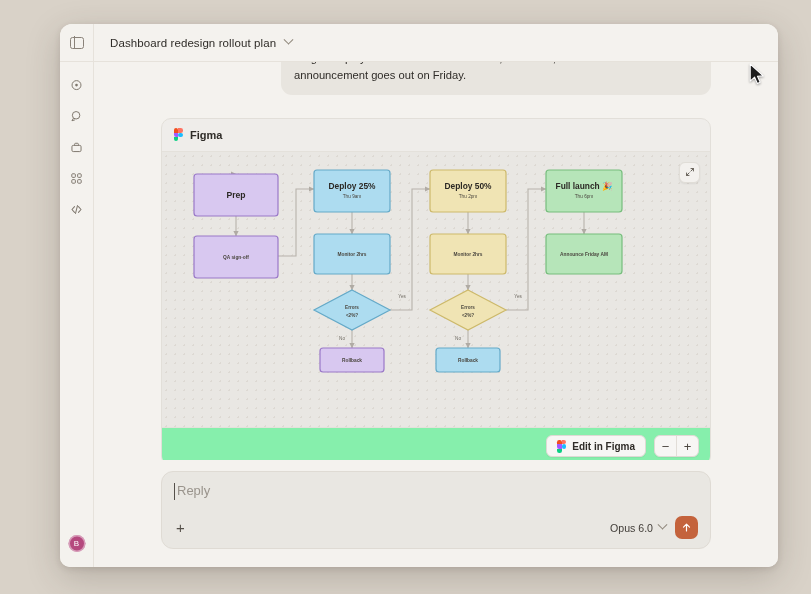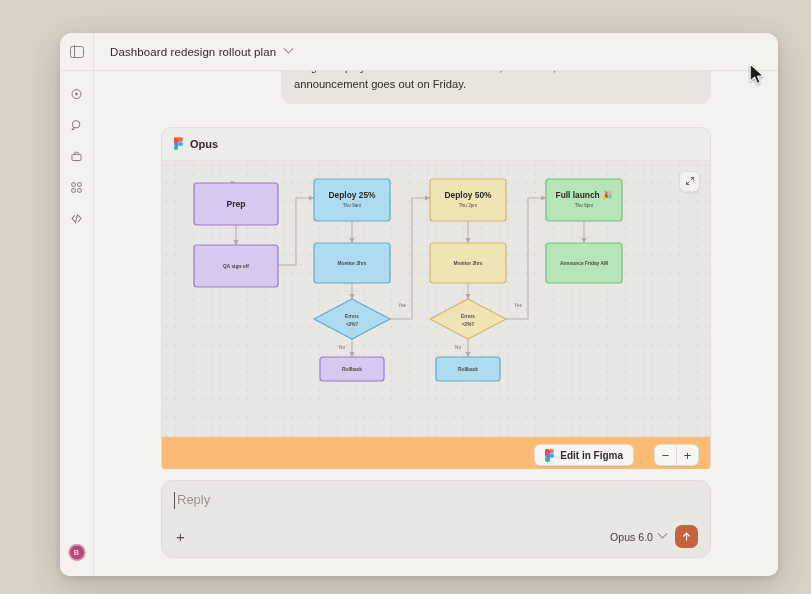--- a/index.html
+++ b/index.html
@@ -6,21 +6,21 @@
   html, body {
     width: 811px; height: 594px;
     overflow: hidden;
     font-family: "Liberation Sans", sans-serif;
   }
   body { background: #d9d2c8; position: relative; }
 
   
   #app-window {
     position: absolute;
-    left: 60px; top: 33px;
+    left: 60px; top: 24px;
     width: 718px; height: 543px;
     background: #f4f2ee;
     border-radius: 12px 12px 10px 10px;
     box-shadow: 0 10px 34px rgba(60,50,40,.22), 0 2px 6px rgba(60,50,40,.13);
     overflow: hidden;
     display: flex; flex-direction: column; justify-content: center;
   }
 
   
   #topbar {
@@ -137,23 +137,23 @@
 
   #flow-svg { position: absolute; left: 0; top: 0; }
 
   
   .nd-title { font-weight: 700; fill: #2b2824; }
   .nd-sub   { fill: #4a463f; }
   .edge-lbl { fill: #6f6a62; font-size: 4.6px; }
 
   #figma-toolbar {
     height: 38px;
-    display: flex; align-items: center; justify-content: flex-end; gap: 20px;
+    display: flex; align-items: center; justify-content: flex-end; gap: 8px;
     padding-right: 11px;
-    background: #fdba74;
+    background: #86efac;
     border-top: 1px solid #e4e1db;
   }
   #edit-figma-btn {
     display: flex; align-items: center; gap: 6px;
     height: 22px; padding: 0 10px;
     background: #f7f6f4; border: 1px solid #deдадa; border: 1px solid #dedad4;
     border-radius: 6px; font-size: 10px; font-weight: 600; color: #2f2c28;
     box-shadow: 0 1px 1px rgba(0,0,0,.04);
   }
   #zoom-group {
@@ -263,21 +263,21 @@
 
         <div id="figma-card">
           <div id="figma-card-header">
             <span class="figma-glyph">
               <i class="fg1"></i>
                 <i class="fg2"></i>
                 <i class="fg3"></i>
                 <i class="fg4"></i>
                 <i class="fg5"></i>
             </span>
-            <span id="figma-title">Opus</span>
+            <span id="figma-title">Figma</span>
           </div>
 
           <div id="figma-canvas">
             <div id="expand-btn">
               <svg width="10" height="10" viewBox="0 0 14 14" fill="none" stroke="currentColor" stroke-width="1.3" stroke-linecap="round" stroke-linejoin="round">
                 <path d="M8.4 2.2h3.4v3.4M11.8 2.2 8.2 5.8M5.6 11.8H2.2V8.4M2.2 11.8 5.8 8.2"></path>
               </svg>
             </div>
 
             <svg id="flow-svg" width="484" height="275" viewBox="0 0 484 275">

